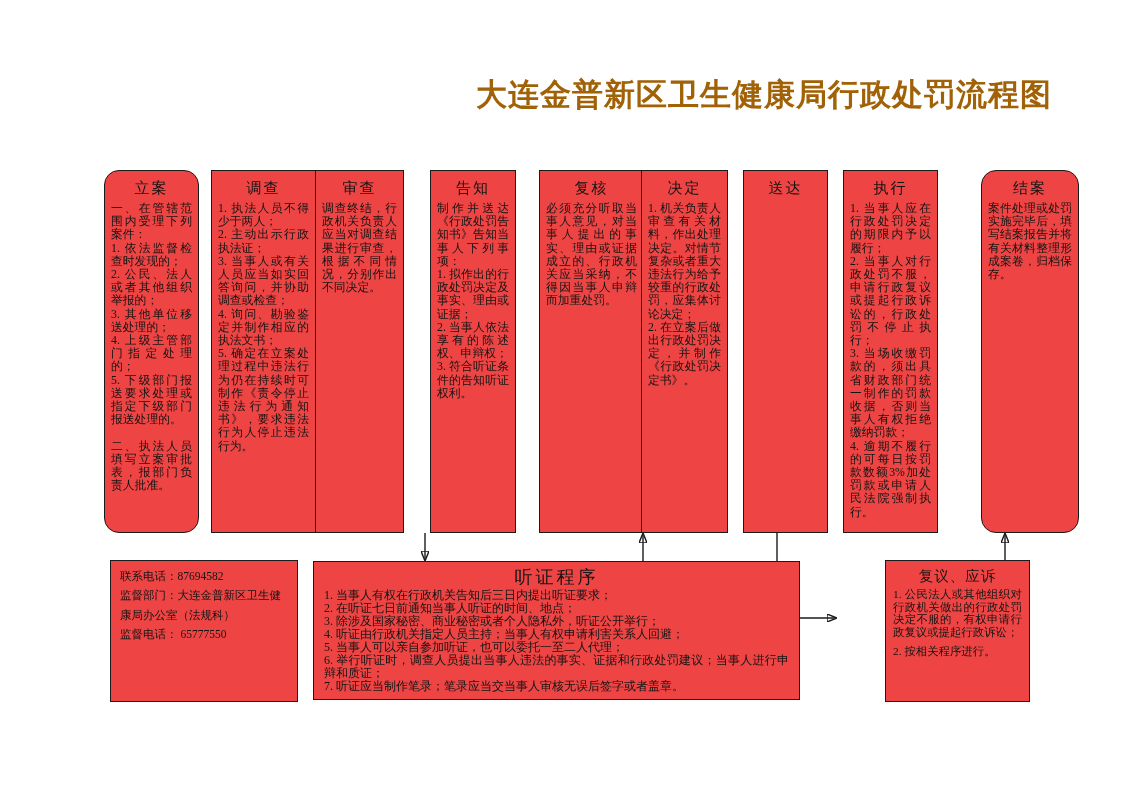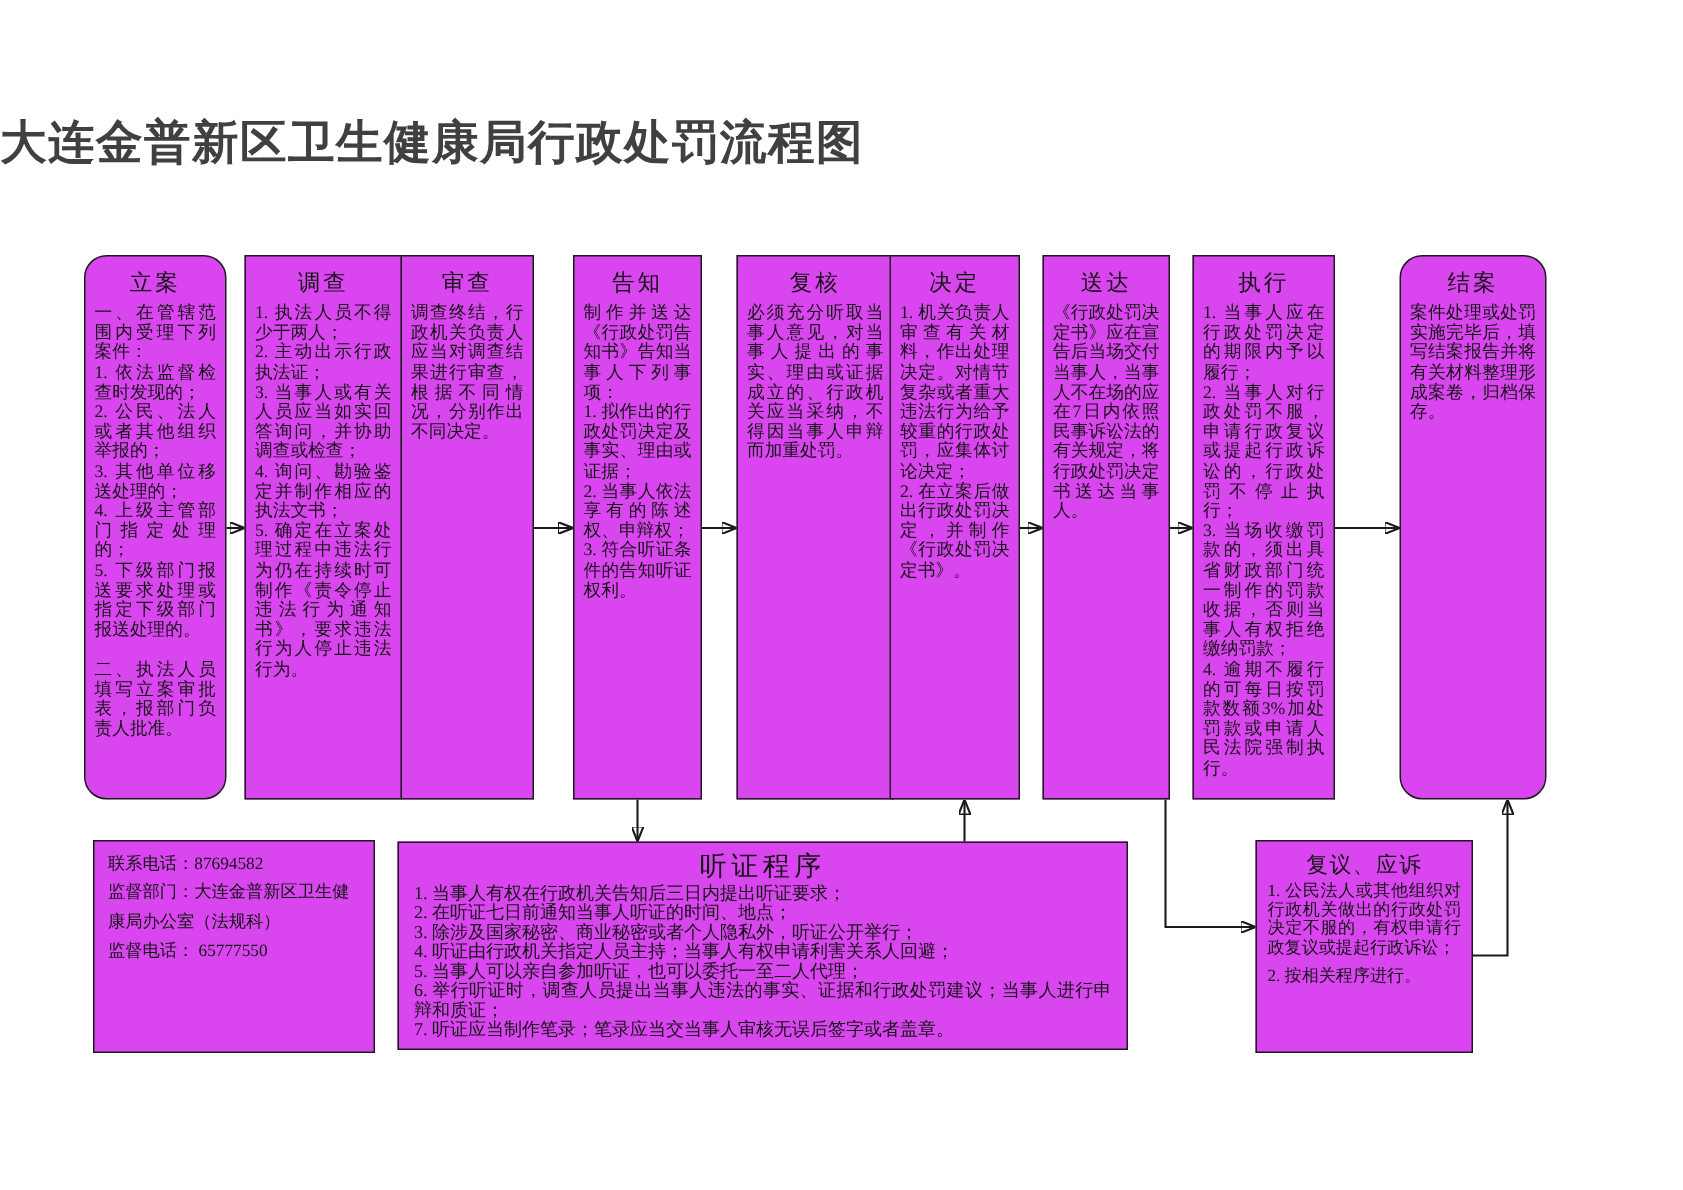--- a/index.html
+++ b/index.html
@@ -2,27 +2,27 @@
 <html><head>
 <meta charset="utf-8">
 <style>
   html,body{margin:0;padding:0;background:#ffffff;}
   .canvas{
     position:relative;width:1122px;height:793px;background:#ffffff;
     font-family:"Liberation Serif","DejaVu Serif",serif;color:#141414;overflow:hidden;
   }
   .title{
     position:absolute;top:74px;left:0;width:1052px;margin:0;
-    text-align:left;font-size:31px;font-weight:700;letter-spacing:1px;
-    font-family:Liberation Serif, serif;color:#404040;
+    text-align:right;font-size:31px;font-weight:700;letter-spacing:1px;
+    font-family:Liberation Serif, serif;color:#a16207;
   }
   .connectors{position:absolute;left:0;top:0;pointer-events:none;}
   .connectors path{stroke:#1b1b1b;stroke-width:1.4;fill:none;}
   .box{
-    position:absolute;border:1.4px solid #1b1b1b;background:#d946ef;box-sizing:border-box;
+    position:absolute;border:1.4px solid #1b1b1b;background:#ef4444;box-sizing:border-box;margin-left:48px;
   }
   .step{top:170px;height:363px;}
   .rounded{border-radius:15px;}
   .step-title{
     text-align:center;font-size:15px;font-weight:400;letter-spacing:2px;
     padding-top:8px;white-space:nowrap;
   }
   .step-body{
     padding:4px 6px 2px 6px;font-size:11.8px;line-height:1.12;
     text-align:justify;white-space:pre-line;overflow:hidden;
@@ -103,21 +103,20 @@
     <div class="step-title">复核</div>
     <div class="step-body">必须充分听取当事人意见，对当事人提出的事实、理由或证据成立的、行政机关应当采纳，不得因当事人申辩而加重处罚。</div>
   </div>
   <div class="box step" style="left:593px;width:87px">
     <div class="step-title">决定</div>
     <div class="step-body">1. 机关负责人审查有关材料，作出处理决定。对情节复杂或者重大违法行为给予较重的行政处罚，应集体讨论决定；
 2. 在立案后做出行政处罚决定，并制作《行政处罚决定书》。</div>
   </div>
   <div class="box step" style="left:695px;width:85px">
     <div class="step-title">送达</div>
-    <div class="step-body">《行政处罚决定书》应在宣告后当场交付当事人，当事人不在场的应在7日内依照民事诉讼法的有关规定，将行政处罚决定书送达当事人。</div>
   </div>
   <div class="box step" style="left:795px;width:95px">
     <div class="step-title">执行</div>
     <div class="step-body">1. 当事人应在行政处罚决定的期限内予以履行；
 2. 当事人对行政处罚不服，申请行政复议或提起行政诉讼的，行政处罚不停止执行；
 3. 当场收缴罚款的，须出具省财政部门统一制作的罚款收据，否则当事人有权拒绝缴纳罚款；
 4. 逾期不履行的可每日按罚款数额3%加处罚款或申请人民法院强制执行。</div>
   </div>
   <div class="box step rounded" style="left:933px;width:98px">
     <div class="step-title">结案</div>

